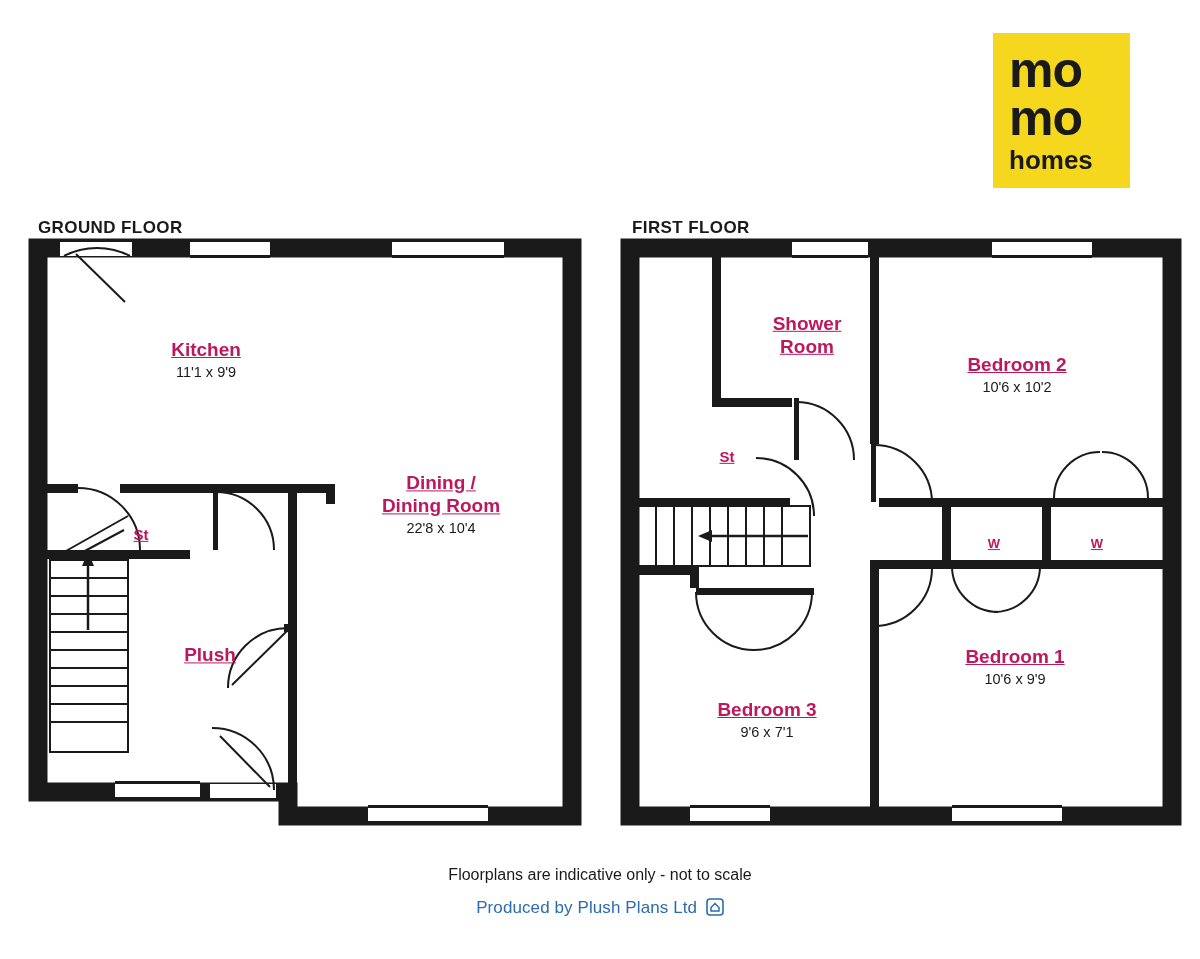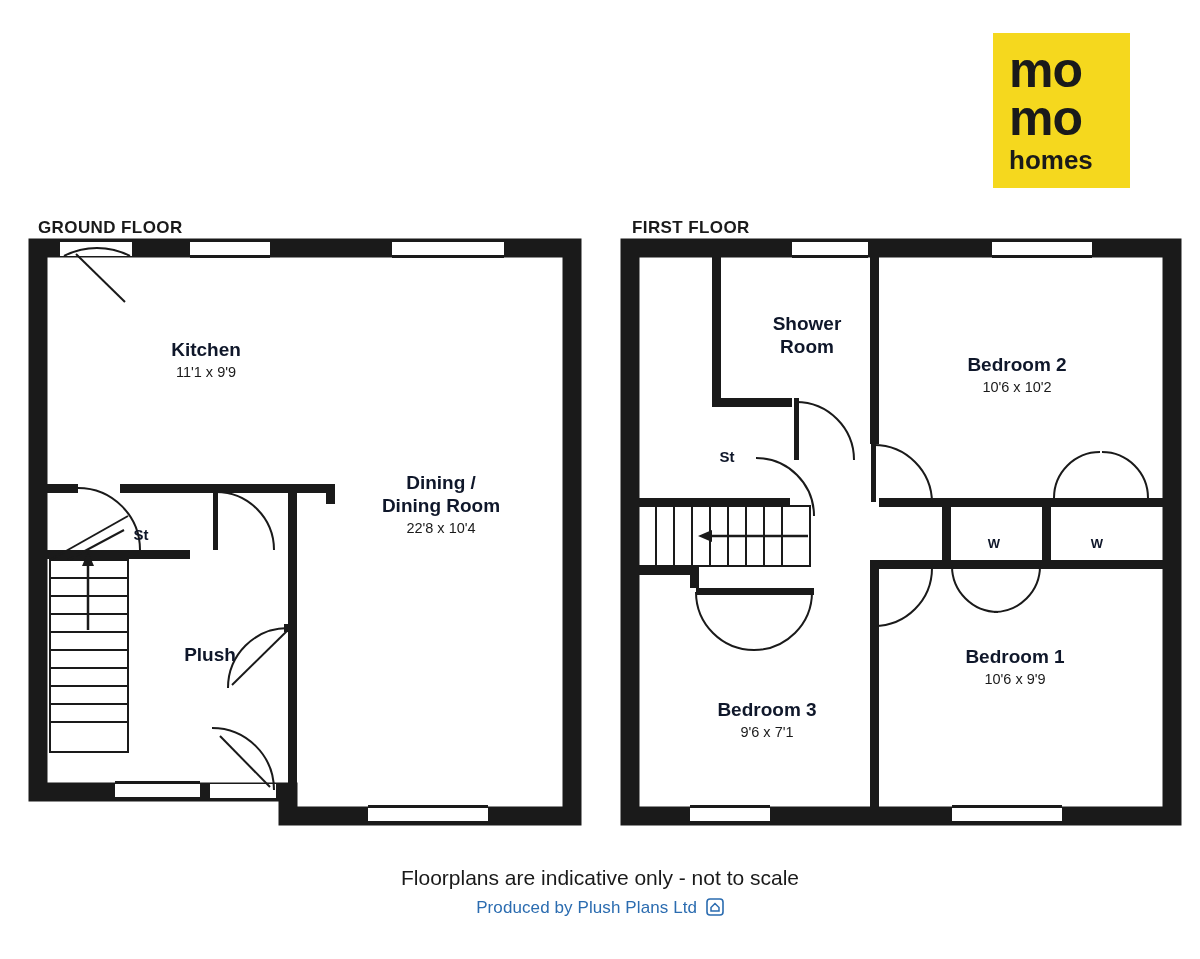--- a/index.html
+++ b/index.html
@@ -69,40 +69,41 @@
     position: absolute;
     text-align: center;
     transform: translate(-50%, -50%);
     pointer-events: none;
   }
   .room .name {
     display: block;
     font-size: 19px;
     font-weight: bold;
     line-height: 1.22;
-    color: #0f172a;
+    color: #be185d;
+    text-decoration: underline;
   }
   .room .dims {
     display: block;
     font-size: 14.5px;
     line-height: 1.3;
     margin-top: 2px;
     color: #1a1a1a;
   }
   .room.small .name { font-size: 15px; }
   .room.tiny .name { font-size: 13px; }
 
   
   .footer-note {
     position: absolute;
     left: 0;
     right: 0;
     top: 866px;
     text-align: center;
-    font-size: 21px;
+    font-size: 16px;
     color: #1a1a1a;
   }
   .footer-credit {
     position: absolute;
     left: 0;
     right: 0;
     top: 898px;
     text-align: center;
     font-size: 17px;
     color: #2b6cb0;

